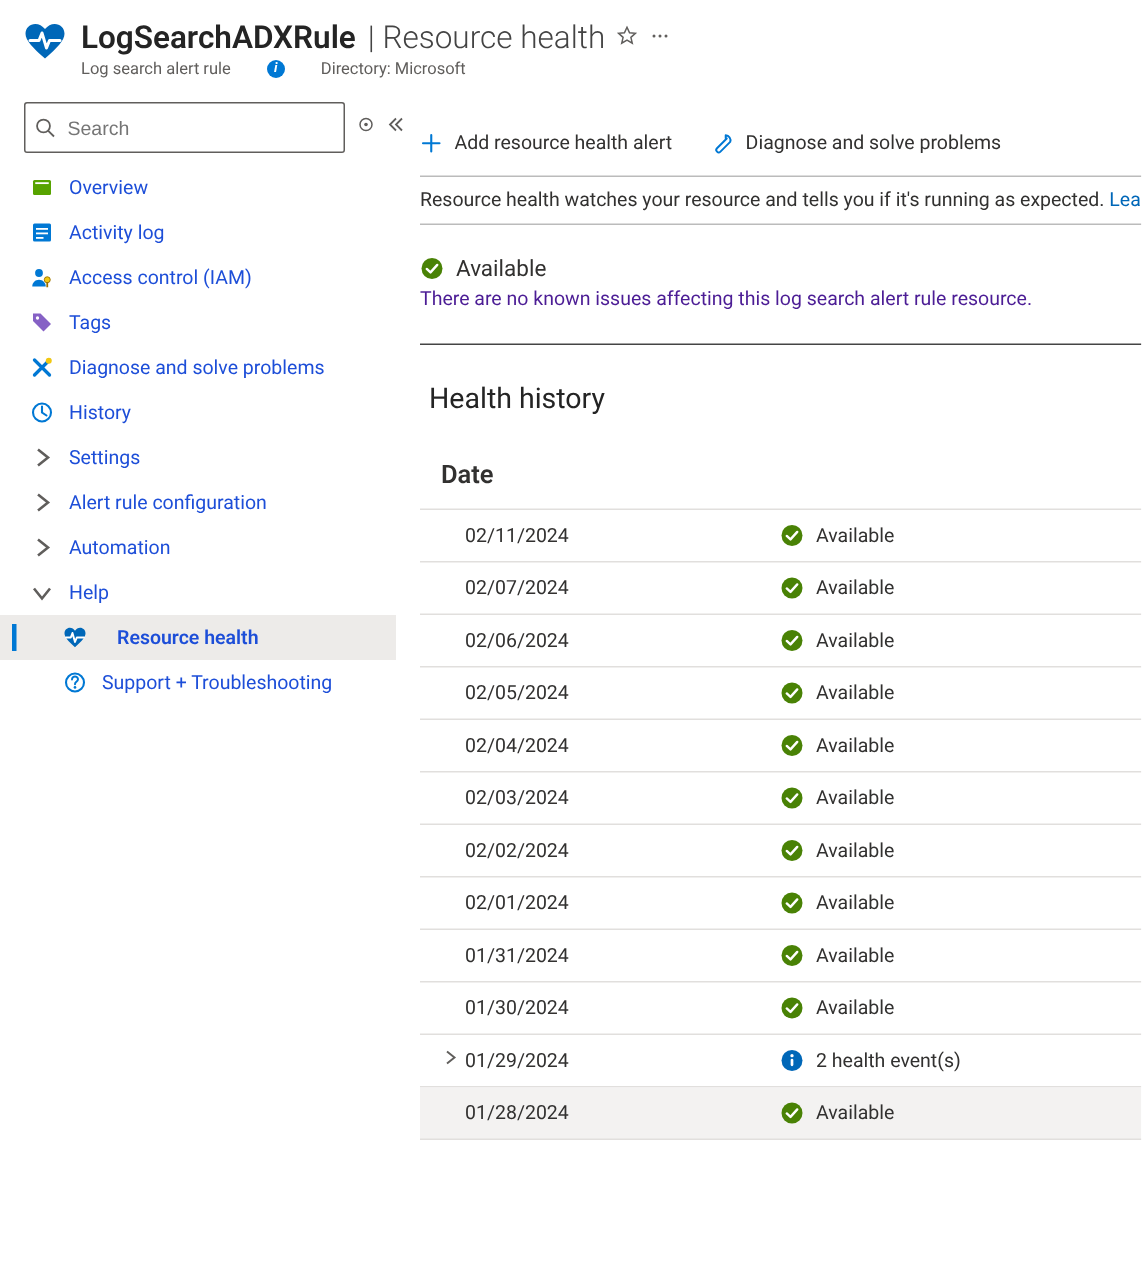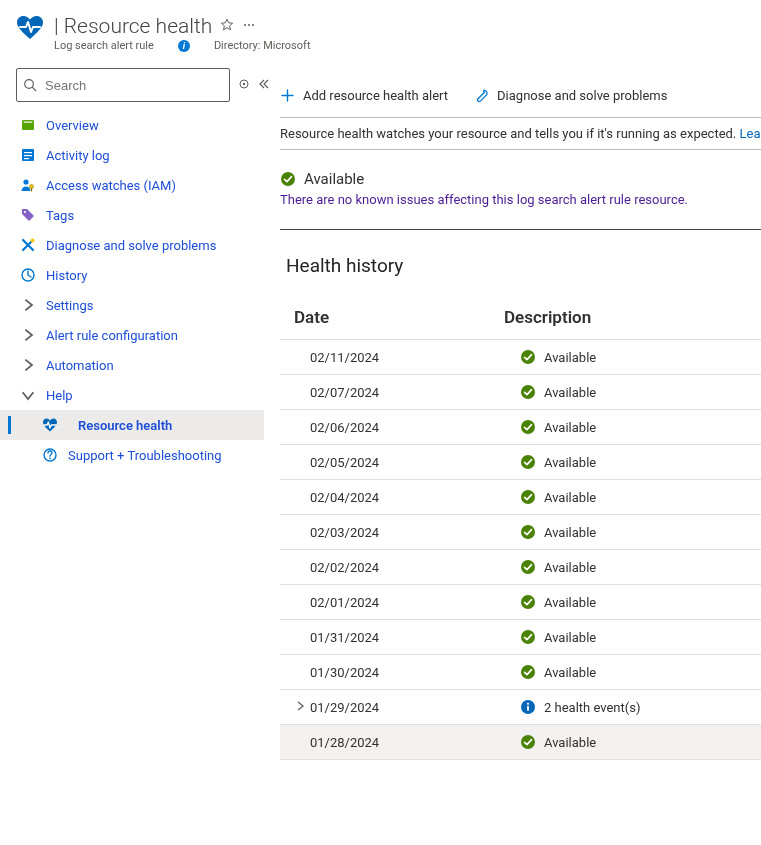--- a/index.html
+++ b/index.html
@@ -221,20 +221,21 @@
 
 <div class="header">
   <span class="header-icon">
     <svg viewBox="0 0 28 28">
         <path fill="#0067b8" d="M14 25 C6 18 1 13 1 8.5 C1 4.6 4 2 7.5 2 C10 2 12.2 3.3 14 5.4 C15.8 3.3 18 2 20.5 2 C24 2 27 4.6 27 8.5 C27 13 22 18 14 25 Z"></path>
         <polyline points="4,13 10,13 12,8 15,18 17,13 24,13" fill="none" stroke="#ffffff" stroke-width="2" stroke-linejoin="round" stroke-linecap="round"></polyline>
       </svg>
   </span>
   <div class="header-titles">
     <div class="header-title-row">
+      <span class="header-title">LogSearchADXRule</span>
       <span class="header-suffix">| Resource health</span>
       <span class="header-star">
         <svg viewBox="0 0 14 14">
             <path d="M7 1.2 L8.7 4.8 L12.6 5.2 L9.6 7.9 L10.5 11.8 L7 9.7 L3.5 11.8 L4.4 7.9 L1.4 5.2 L5.3 4.8 Z" fill="none" stroke="#605e5c" stroke-width="1"></path>
           </svg>
       </span>
       <span class="header-menu">
         <svg viewBox="0 0 14 14">
             <circle cx="3" cy="7" r="1" fill="#605e5c"></circle>
             <circle cx="7" cy="7" r="1" fill="#605e5c"></circle>
@@ -291,21 +292,21 @@
     </div>
     <div class="nav-item">
       <span class="nav-icon">
           <svg viewBox="0 0 16 16">
             <circle cx="6" cy="5" r="2.6" fill="#0078d4"></circle>
             <path d="M1.5 14c0-2.6 2-4.5 4.5-4.5s4.5 1.9 4.5 4.5" fill="#0078d4"></path>
             <circle cx="11.5" cy="9.5" r="2" fill="#f2c811" stroke="#996f00" stroke-width="0.6"></circle>
             <rect x="10.9" y="11" width="1.2" height="3.5" fill="#996f00"></rect>
           </svg>
         </span>
-      <span>Access watches (IAM)</span>
+      <span>Access control (IAM)</span>
     </div>
     <div class="nav-item">
       <span class="nav-icon">
           <svg viewBox="0 0 16 16">
             <path d="M2 2h5l7 7-5 5-7-7z" fill="#8661c5"></path>
             <circle cx="5" cy="5" r="1.1" fill="#fff"></circle>
           </svg>
         </span>
       <span>Tags</span>
     </div>
@@ -414,21 +415,20 @@
       <div class="status-sub">There are no known issues affecting this log search alert rule resource.</div>
     </div>
 
     <div class="divider"></div>
 
     <div class="hh-title">Health history</div>
 
     <div class="hh-table">
       <div class="hh-head">
         <div>Date</div>
-        <div>Description</div>
       </div>
       <div id="hh-rows">
           <div class="hh-row">
             <div><span>02/11/2024</span></div>
             <div class="hh-desc">
               <span class="ok-icon">
                 <svg viewBox="0 0 16 16">
                   <use href="#icon-ok"></use>
                 </svg>
               </span>

